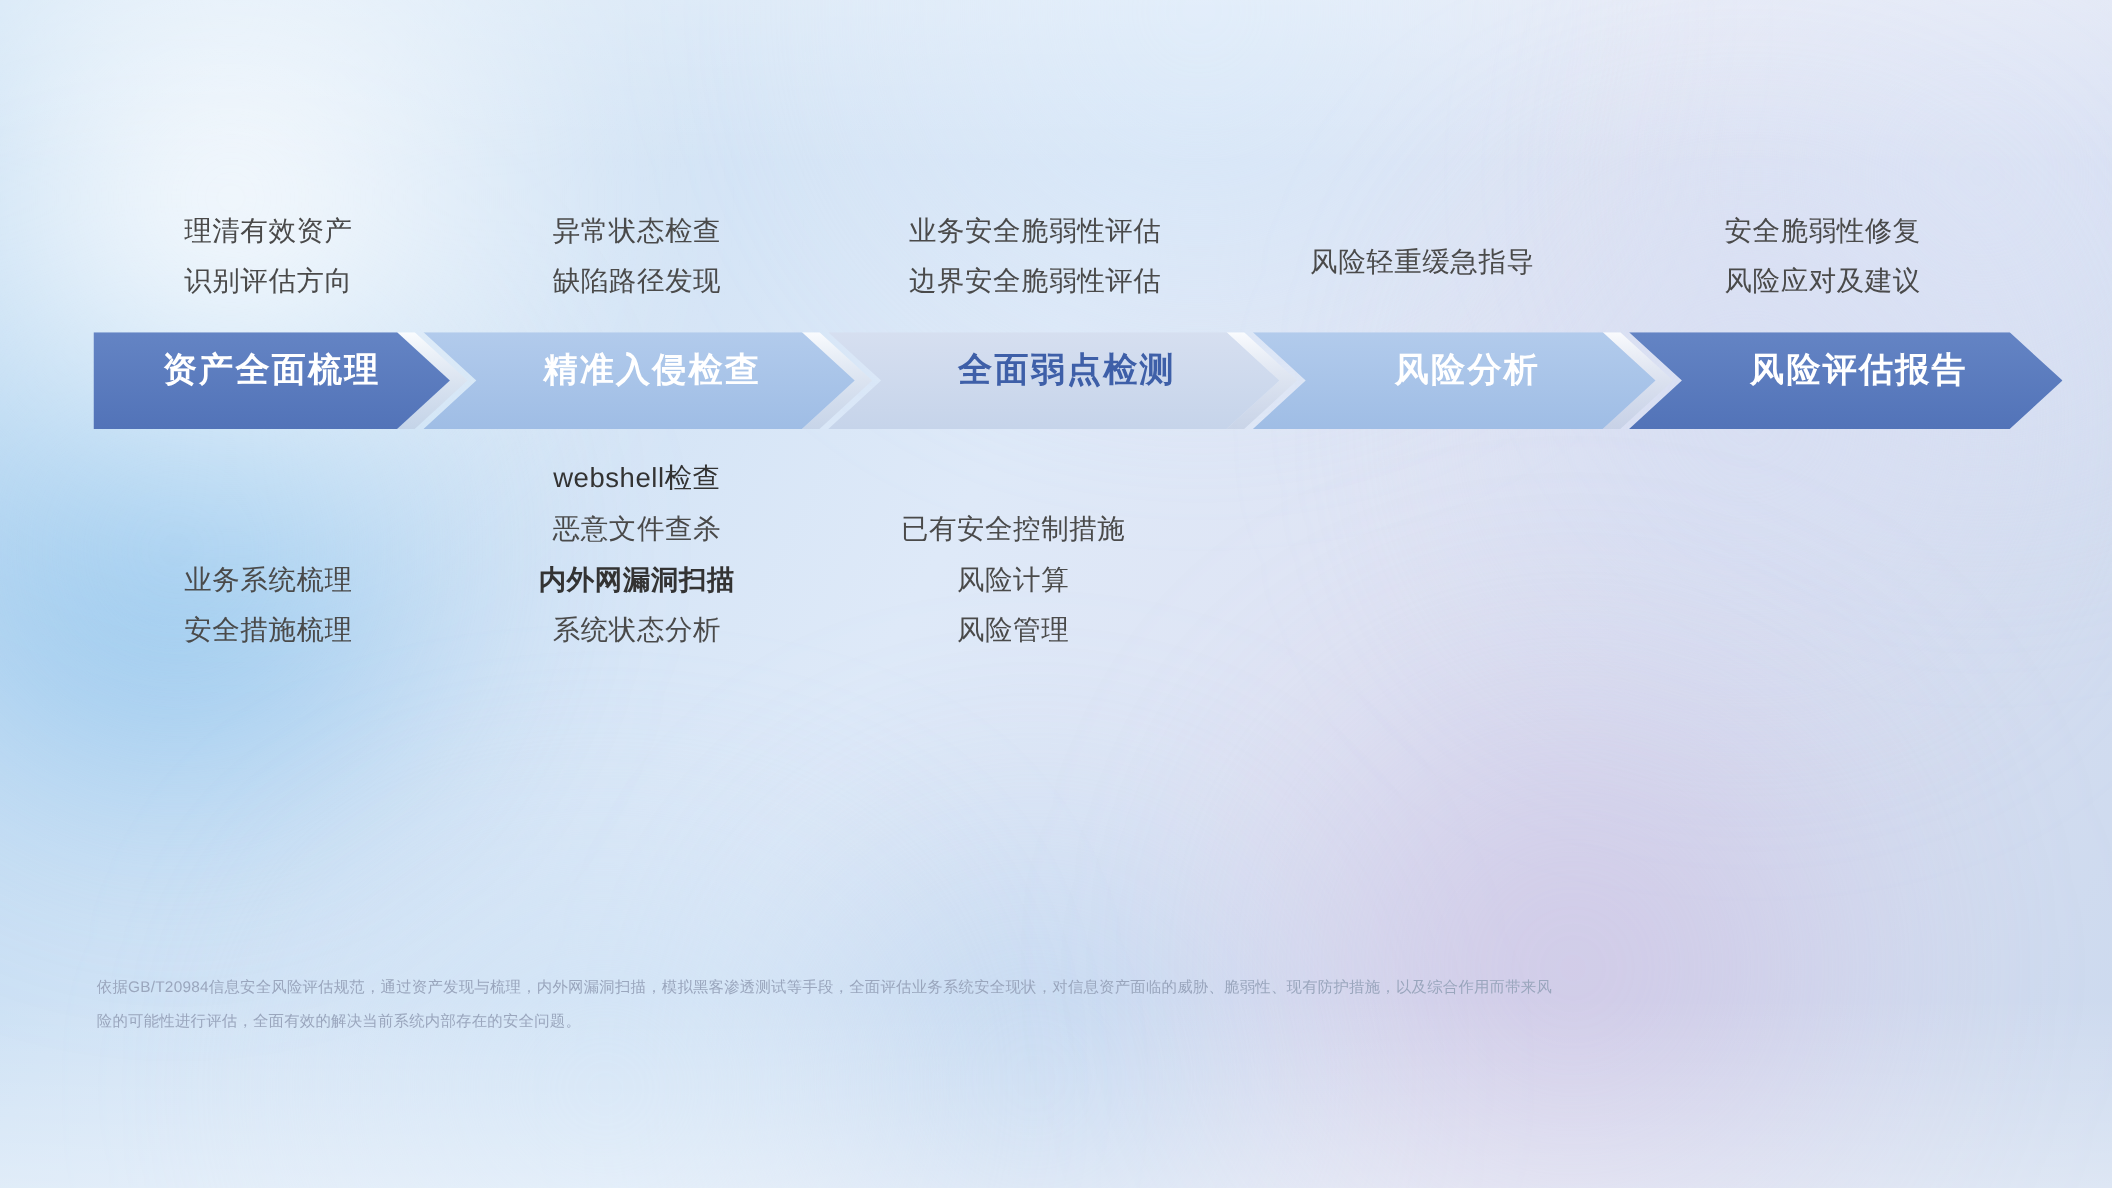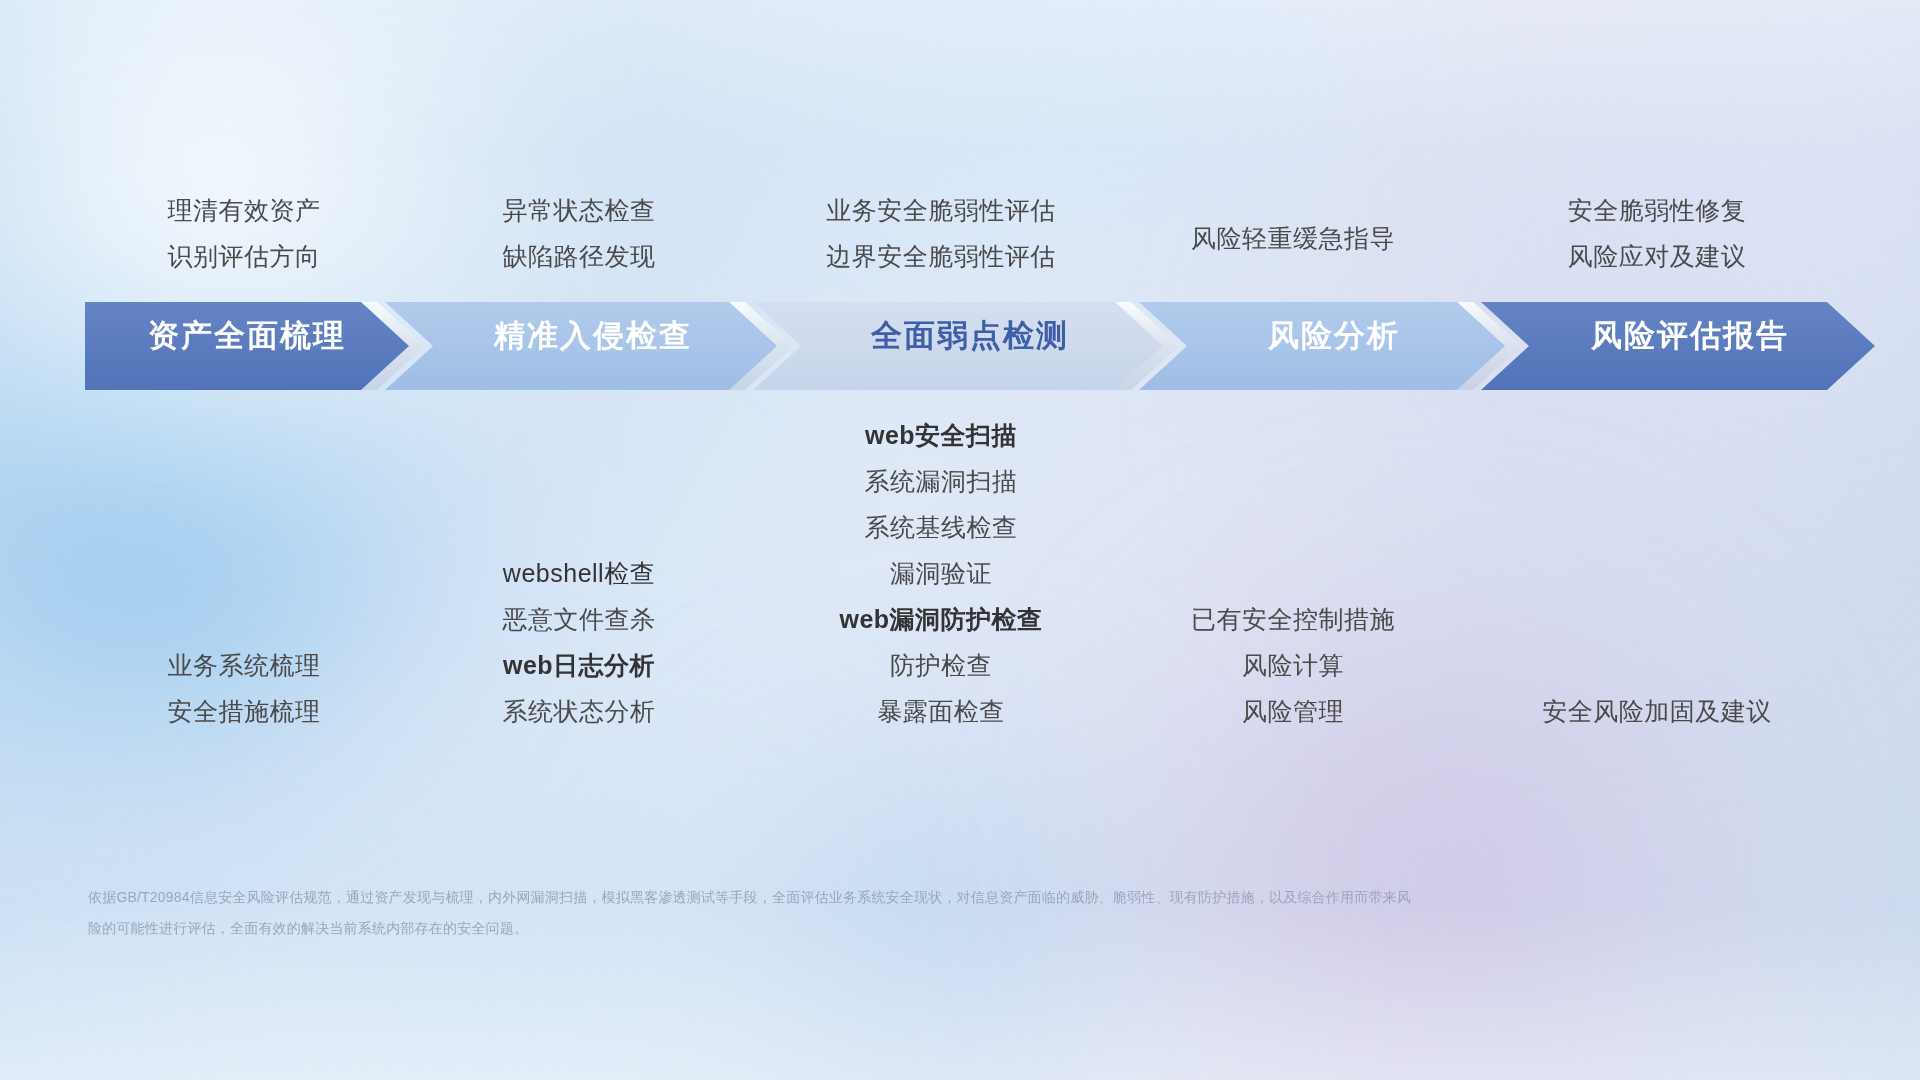--- a/index.html
+++ b/index.html
@@ -176,40 +176,28 @@
   <div class="cols" id="bottom-rows">
 
     <div class="col c0">
       <div class="tl bot">业务系统梳理</div>
       <div class="tl bot">安全措施梳理</div>
     </div>
 
     <div class="col c1">
       <div class="tl bot" style="font-weight:400;color:#333">webshell检查</div>
       <div class="tl bot">恶意文件查杀</div>
-      <div class="tl bot" style="font-weight:700;color:#333">web日志分析</div>
+      <div class="tl bot" style="font-weight:700;color:#333">内外网漏洞扫描</div>
       <div class="tl bot">系统状态分析</div>
     </div>
 
-    <div class="col c2">
-      <div class="tl bot" style="font-weight:700;color:#333">web安全扫描</div>
-      <div class="tl bot">系统漏洞扫描</div>
-      <div class="tl bot">系统基线检查</div>
-      <div class="tl bot">漏洞验证</div>
-      <div class="tl bot" style="font-weight:700;color:#333">web漏洞防护检查</div>
-      <div class="tl bot">防护检查</div>
-      <div class="tl bot">暴露面检查</div>
-    </div>
 
     <div class="col c3">
       <div class="tl bot">已有安全控制措施</div>
       <div class="tl bot">风险计算</div>
       <div class="tl bot">风险管理</div>
     </div>
 
-    <div class="col c4">
-      <div class="tl bot">安全风险加固及建议</div>
-    </div>
   </div>
 
   <div id="footer">依据GB/T20984信息安全风险评估规范，通过资产发现与梳理，内外网漏洞扫描，模拟黑客渗透测试等手段，全面评估业务系统安全现状，对信息资产面临的威胁、脆弱性、现有防护措施，以及综合作用而带来风险的可能性进行评估，全面有效的解决当前系统内部存在的安全问题。</div>
 
 </div>
 
 </body></html>

